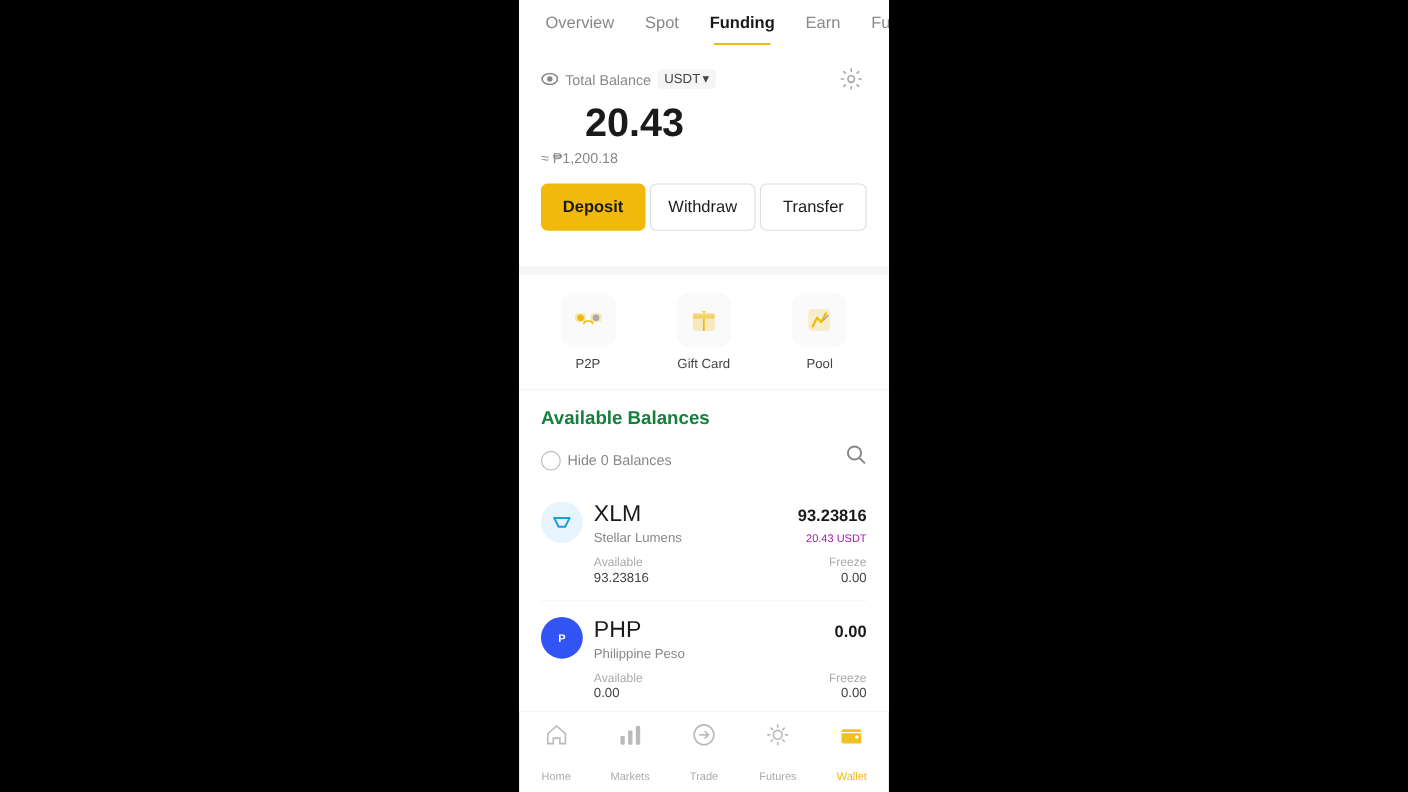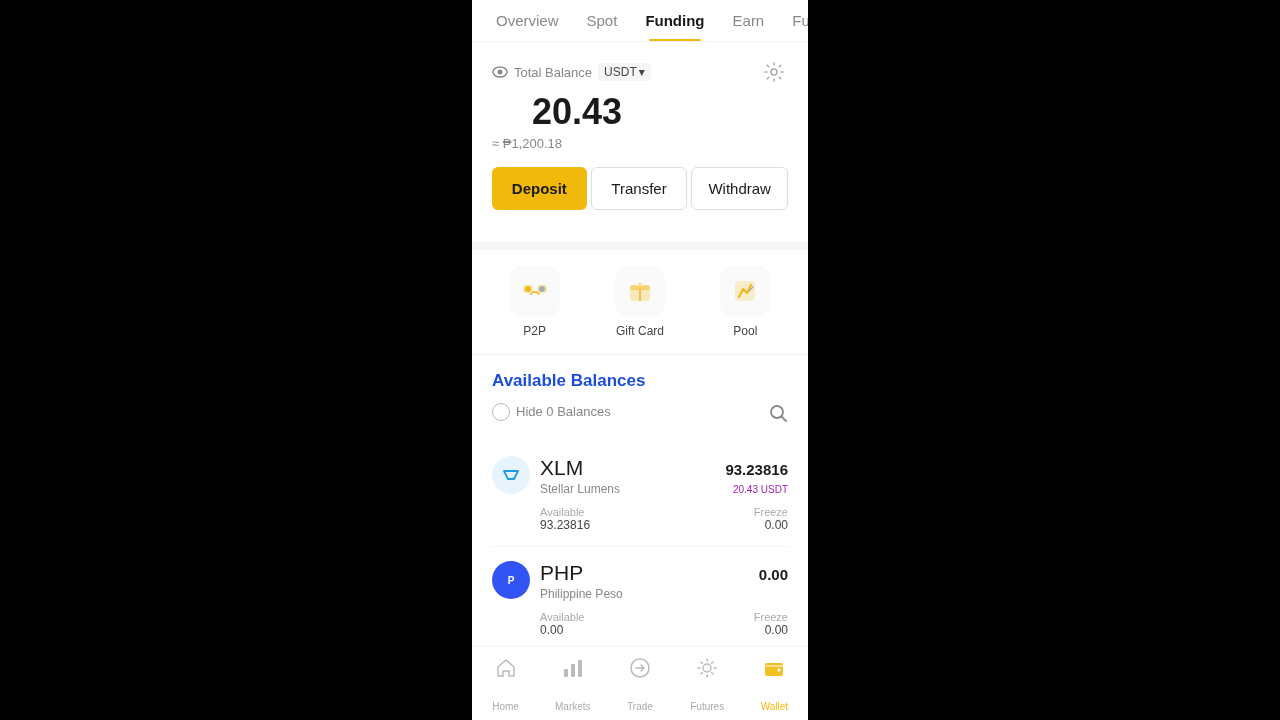--- a/index.html
+++ b/index.html
@@ -187,26 +187,26 @@
       text-align: center;
     }
 
     
     .balances-section {
       padding: 16px 20px 0;
     }
     .balances-title {
       font-size: 17px;
       font-weight: 700;
-      color: #1d4ed8;
+      color: #15803d;
       margin-bottom: 12px;
     }
     .filter-row {
       display: flex;
-      align-items: flex-start;
+      align-items: flex-end;
       justify-content: space-between;
       margin-bottom: 14px;
     }
     .hide-zero-toggle {
       display: flex;
       align-items: center;
       gap: 6px;
       font-size: 13px;
       color: #888;
       cursor: pointer;
@@ -354,22 +354,22 @@
             <path d="M11 2v2M11 18v2M2 11h2M18 11h2M4.22 4.22l1.42 1.42M16.36 16.36l1.42 1.42M4.22 17.78l1.42-1.42M16.36 5.64l1.42-1.42" stroke="#aaa" stroke-width="1.5" stroke-linecap="round"></path>
           </svg>
         </div>
       </div>
 
       <div class="total-balance-value">20.43</div>
       <div class="total-balance-fiat">≈ ₱1,200.18</div>
 
       <div class="action-buttons">
         <button class="btn-deposit">Deposit</button>
+        <button class="btn-outline">Withdraw</button>
         <button class="btn-outline">Transfer</button>
-        <button class="btn-outline">Withdraw</button>
       </div>
     </div>
 
     <div class="divider"></div>
 
     <div class="quick-actions">
       <div class="quick-action-item">
         <div class="quick-action-icon">
           <svg width="28" height="28" viewBox="0 0 28 28" fill="none">
             <rect x="2" y="8" width="10" height="8" rx="3" fill="#F0B90B" opacity="0.3"></rect>

